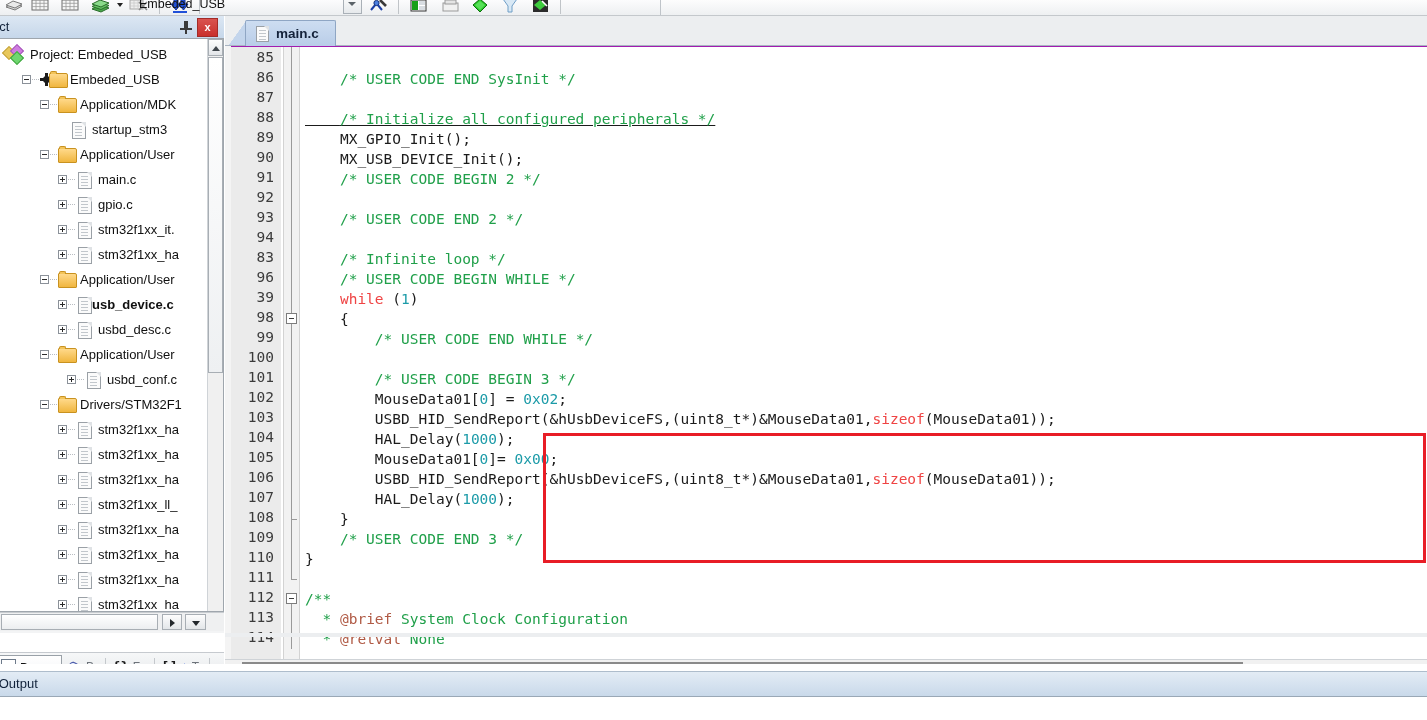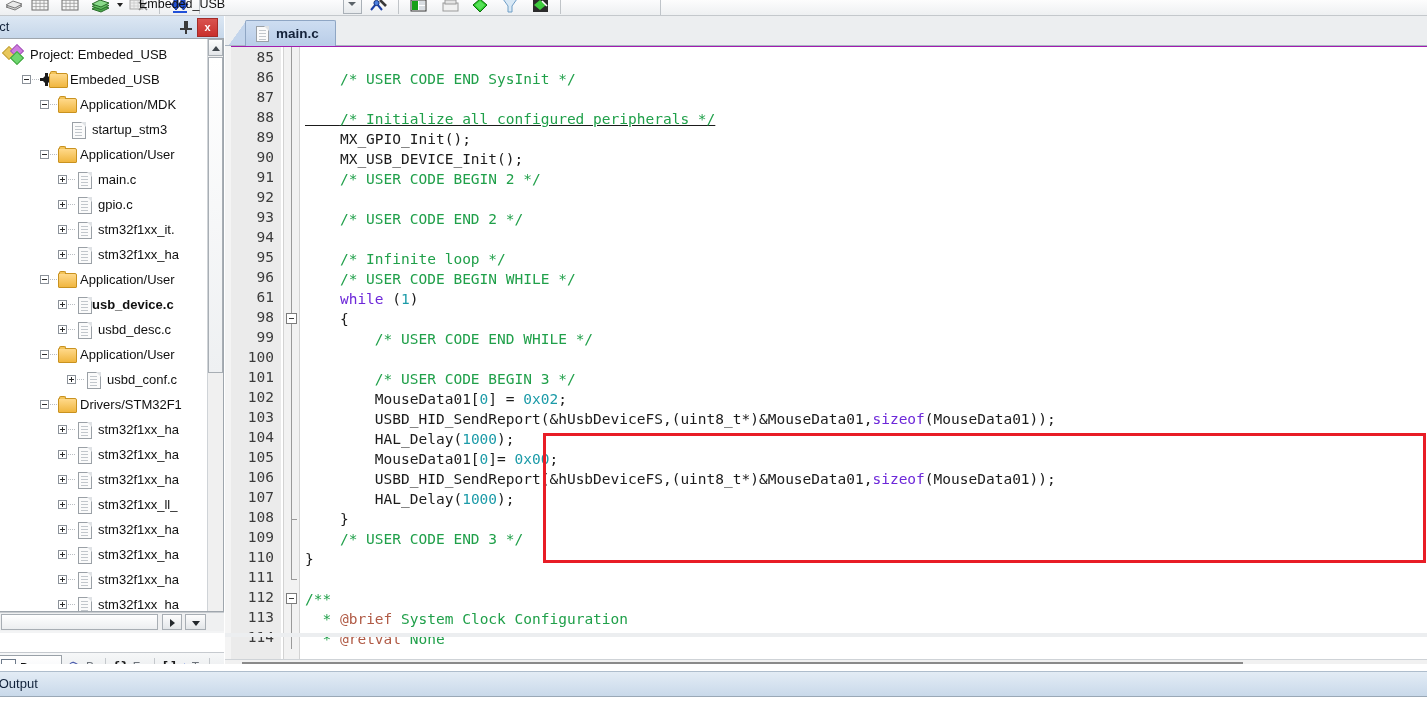--- a/index.html
+++ b/index.html
@@ -215,21 +215,21 @@
   .fold-box:before{content:"";position:absolute;left:2px;top:4px;width:5px;height:1px;background:#3a3a3a;}
   .fold-end{position:absolute;left:7px;width:6px;height:1px;background:#9a9a9a;}
 
   .code-line{
     position:absolute;left:74px;height:20px;line-height:20px;white-space:pre;
     font-family:"DejaVu Sans Mono","Liberation Mono",monospace;
     font-size:14.5px;color:#1b1b1b;
   }
   .cmt{color:#20a04a;}
   .cmt-b{color:#b05a45;}
-  .kw{color:#6d28d9;margin-top:28px;}
+  .kw{color:#ef4444;margin-top:28px;}
   .num{color:#1c9ba8;}
   .pun{color:#1b1b1b;}
 
   .redbox{
     position:absolute;left:312px;top:386px;width:883px;height:130px;
     border:3px solid #e81d26;box-sizing:border-box;pointer-events:none;
   }
 
   
   .eh-scroll{
@@ -628,23 +628,23 @@
           <div class="gutter-line" style="top: 2px;">85</div>
           <div class="gutter-line" style="top: 22px;">86</div>
           <div class="gutter-line" style="top: 42px;">87</div>
           <div class="gutter-line" style="top: 62px;">88</div>
           <div class="gutter-line" style="top: 82px;">89</div>
           <div class="gutter-line" style="top: 102px;">90</div>
           <div class="gutter-line" style="top: 122px;">91</div>
           <div class="gutter-line" style="top: 142px;">92</div>
           <div class="gutter-line" style="top: 162px;">93</div>
           <div class="gutter-line" style="top: 182px;">94</div>
-          <div class="gutter-line" style="top: 202px;">95</div>
+          <div class="gutter-line" style="top: 202px;">83</div>
           <div class="gutter-line" style="top: 222px;">96</div>
-          <div class="gutter-line" style="top: 242px;">61</div>
+          <div class="gutter-line" style="top: 242px;">39</div>
           <div class="gutter-line" style="top: 262px;">98</div>
           <div class="gutter-line" style="top: 282px;">99</div>
           <div class="gutter-line" style="top: 302px;">100</div>
           <div class="gutter-line" style="top: 322px;">101</div>
           <div class="gutter-line" style="top: 342px;">102</div>
           <div class="gutter-line" style="top: 362px;">103</div>
           <div class="gutter-line" style="top: 382px;">104</div>
           <div class="gutter-line" style="top: 402px;">105</div>
           <div class="gutter-line" style="top: 422px;">106</div>
           <div class="gutter-line" style="top: 442px;">107</div>

